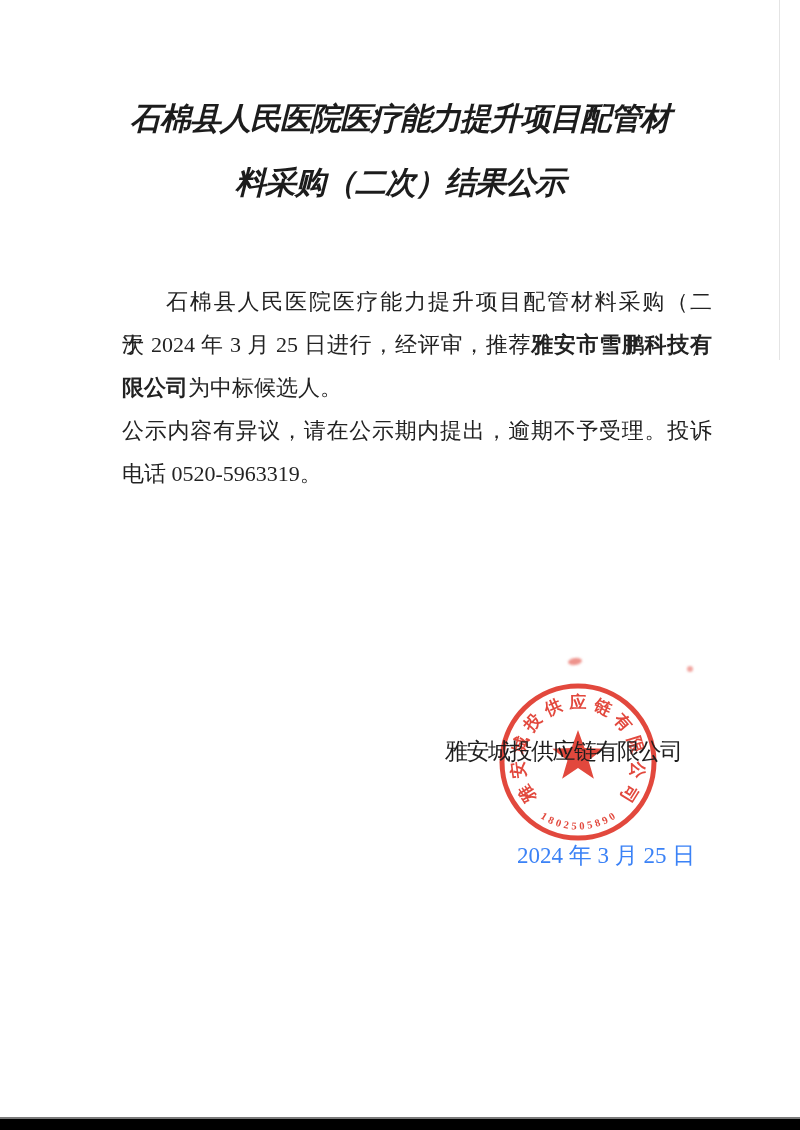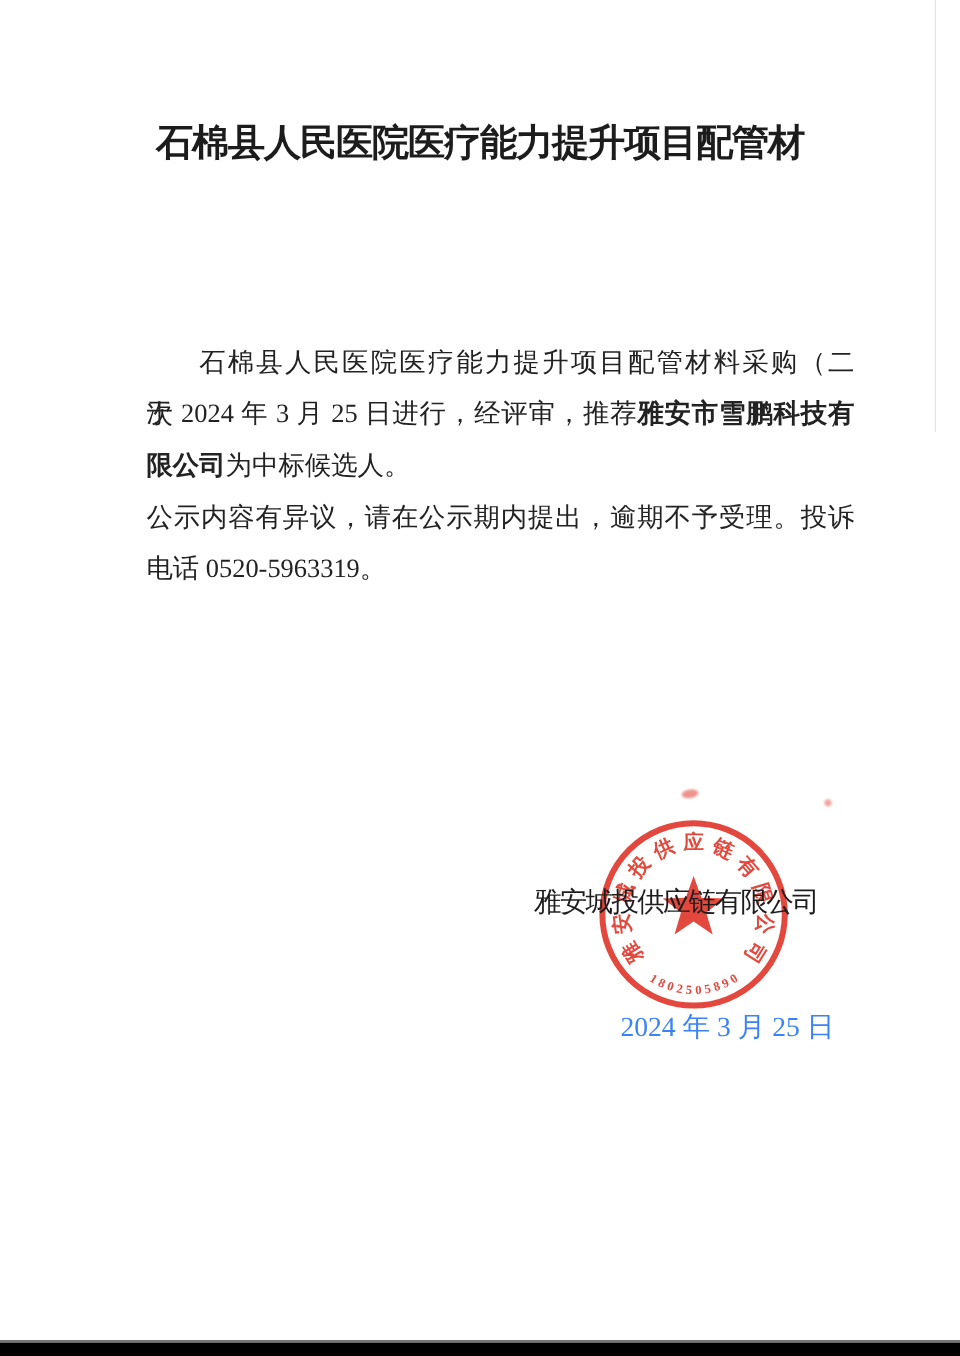--- a/index.html
+++ b/index.html
@@ -6,21 +6,21 @@
   .page {
     position:relative; width:800px; height:1130px; margin:0 auto;
     background:#ffffff; overflow:hidden;
     font-family:"Liberation Serif","DejaVu Serif",serif;
     color:#1f1f1f;
   }
   
   .title {
     position:absolute; top:87px; left:0; width:800px;
     text-align:center; font-weight:bold; font-size:31px; line-height:64px;
-    letter-spacing:-1px; color:#1c1c1c;
+    letter-spacing:-1px; color:#1c1c1c;font-style:italic;
   }
   
   .body-block {
     position:absolute; top:280px; left:122px; width:590px;
     font-size:22px; line-height:43px; color:#222;
   }
   .line { height:43px; }
   .line.jfy { text-align:justify; text-align-last:justify; }
   .line.indent { text-indent:2em; }
   .seg.b { font-weight:bold; }
@@ -58,20 +58,21 @@
     background:#e4e4e4;
   }
 </style>
 </head>
 <body>
 
 <div class="page">
 
   <div class="title">
     <div>石棉县人民医院医疗能力提升项目配管材</div>
+    <div>料采购（二次）结果公示</div>
   </div>
 
   <div class="body-block">
     <div id="paragraphs">
         <div class="line jfy indent"><span class="seg">石棉县人民医院医疗能力提升项目配管材料采购（二次）</span></div>
         <div class="line jfy"><span class="seg">于 2024 年 3 月 25 日进行，经评审，推荐</span><span class="seg b">雅安市雪鹏科技有</span></div>
         <div class="line"><span class="seg b">限公司</span><span class="seg">为中标候选人。</span></div>
         <div class="line jfy"><span class="seg">公示内容有异议，请在公示期内提出，逾期不予受理。投诉</span></div>
         <div class="line"><span class="seg">电话 0520-5963319。</span></div>
       </div>

